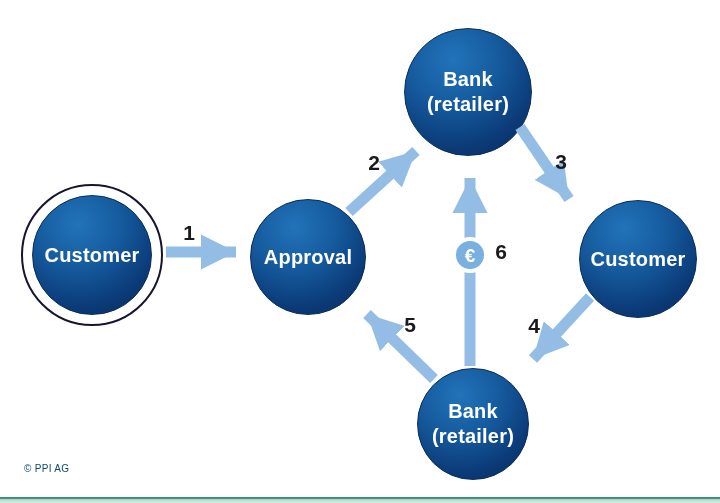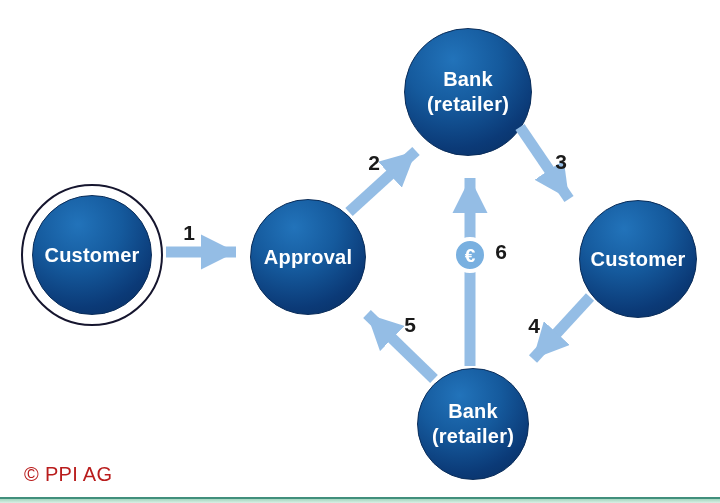--- a/index.html
+++ b/index.html
@@ -70,22 +70,22 @@
     color: #ffffff;
     font-weight: bold;
     font-size: 19px;
     line-height: 1;
   }
 
   
   .copyright {
     position: absolute;
     left: 24px; top: 463px;
-    color: #b91c1c;
-    font-size: 20px;
+    color: #0c4a6e;
+    font-size: 10px;
     letter-spacing: .3px;
   }
   .footer-bar {
     position: absolute;
     left: 0; right: 0; bottom: 0;
     height: 6px;
     background: linear-gradient(180deg, #418f7c 0%, #418f7c 40%, #a9d9c3 40%, #d9efe4 100%);
   }
 </style>
 </head>

